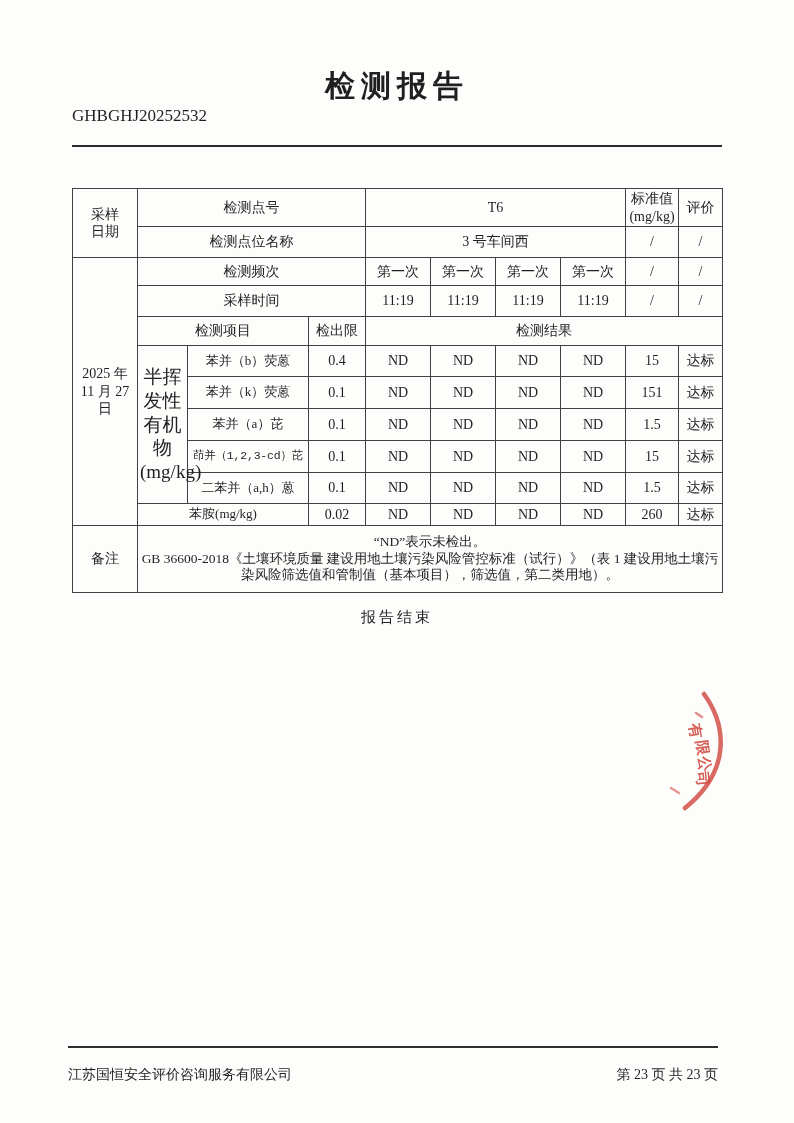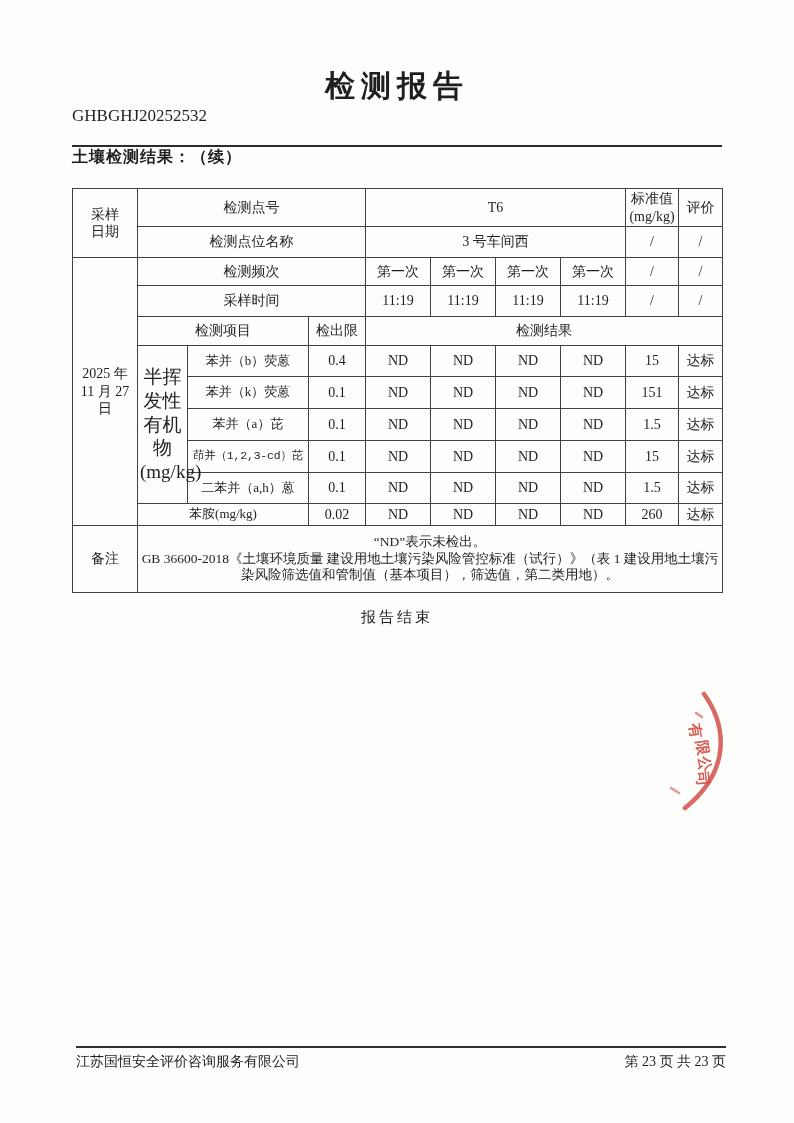--- a/index.html
+++ b/index.html
@@ -81,38 +81,37 @@
     letter-spacing: 3px;
   }
   .stamp {
     position: absolute;
     top: 668px; left: 635px;
     width: 159px; height: 175px;
     pointer-events: none;
   }
   .footer-block {
     position: absolute;
-    top: 1046px; left: 76px; width: 650px;
+    top: 1046px; left: 68px; width: 650px;
     border-top: 2px solid #2f2f2f;
-    padding-top: 5px;
+    padding-top: 18px;
     display: flex;
     justify-content: space-between;
     font-size: 14px;
   }
 </style>
 </head>
 <body>
 
 <div class="page">
 
   <div class="doc-title">检测报告</div>
 
   <div class="report-no-block">GHBGHJ20252532</div>
 
-  <div class="section-title">土壤检测结果：（续）</div>
 
   <table class="results">
     <colgroup>
       <col style="width:65px">
         <col style="width:50px">
         <col style="width:121px">
         <col style="width:57px">
       <col style="width:65px">
         <col style="width:65px">
         <col style="width:65px">

